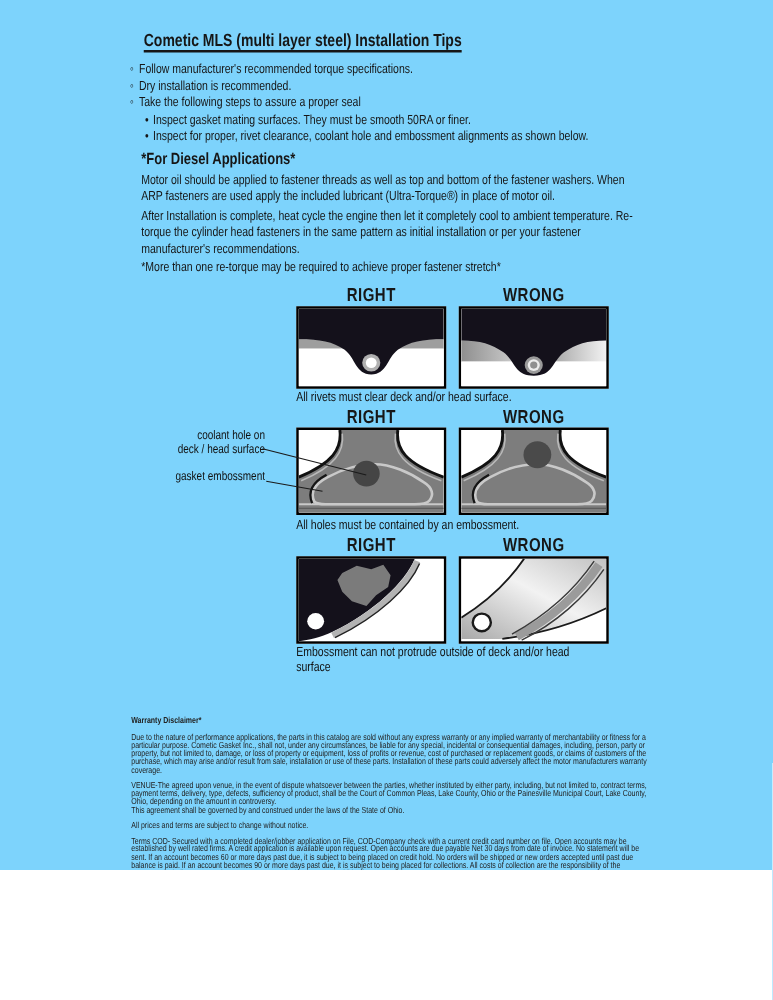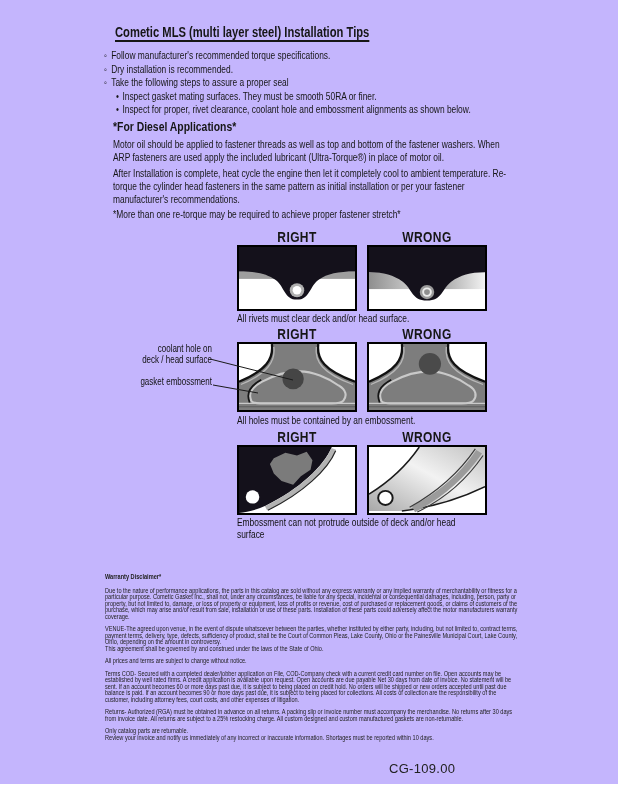--- a/index.html
+++ b/index.html
@@ -1,18 +1,18 @@
 <!DOCTYPE html>
 <html><head>
 <meta charset="utf-8">
 <style>
   * { margin:0; padding:0; box-sizing:border-box; }
   html,body { background:#ffffff; }
   body { font-family:"Liberation Sans","DejaVu Sans",sans-serif; color:#161616; }
-  .page { position:relative; width:618px; height:784px; background:#c4b5fd; overflow:hidden; }
+  .page { position:relative; width:618px; height:696px; background:#7dd3fc; overflow:hidden; }
   .cx { transform:scaleX(0.8); transform-origin:0 0; }
 
   .title { position:absolute; left:115px; top:24px; font-size:14px; font-weight:700;
            white-space:nowrap; text-decoration:underline; text-decoration-thickness:1.5px;
            text-underline-offset:3px; }
 
   .bullets { position:absolute; left:104px; top:49px; width:560px; font-size:10.5px; line-height:13.5px; }
   .b-row { display:flex; white-space:nowrap; }
   .b-row .mark { width:9px; flex:0 0 9px; }
   .b-sub { padding-left:15px; }

